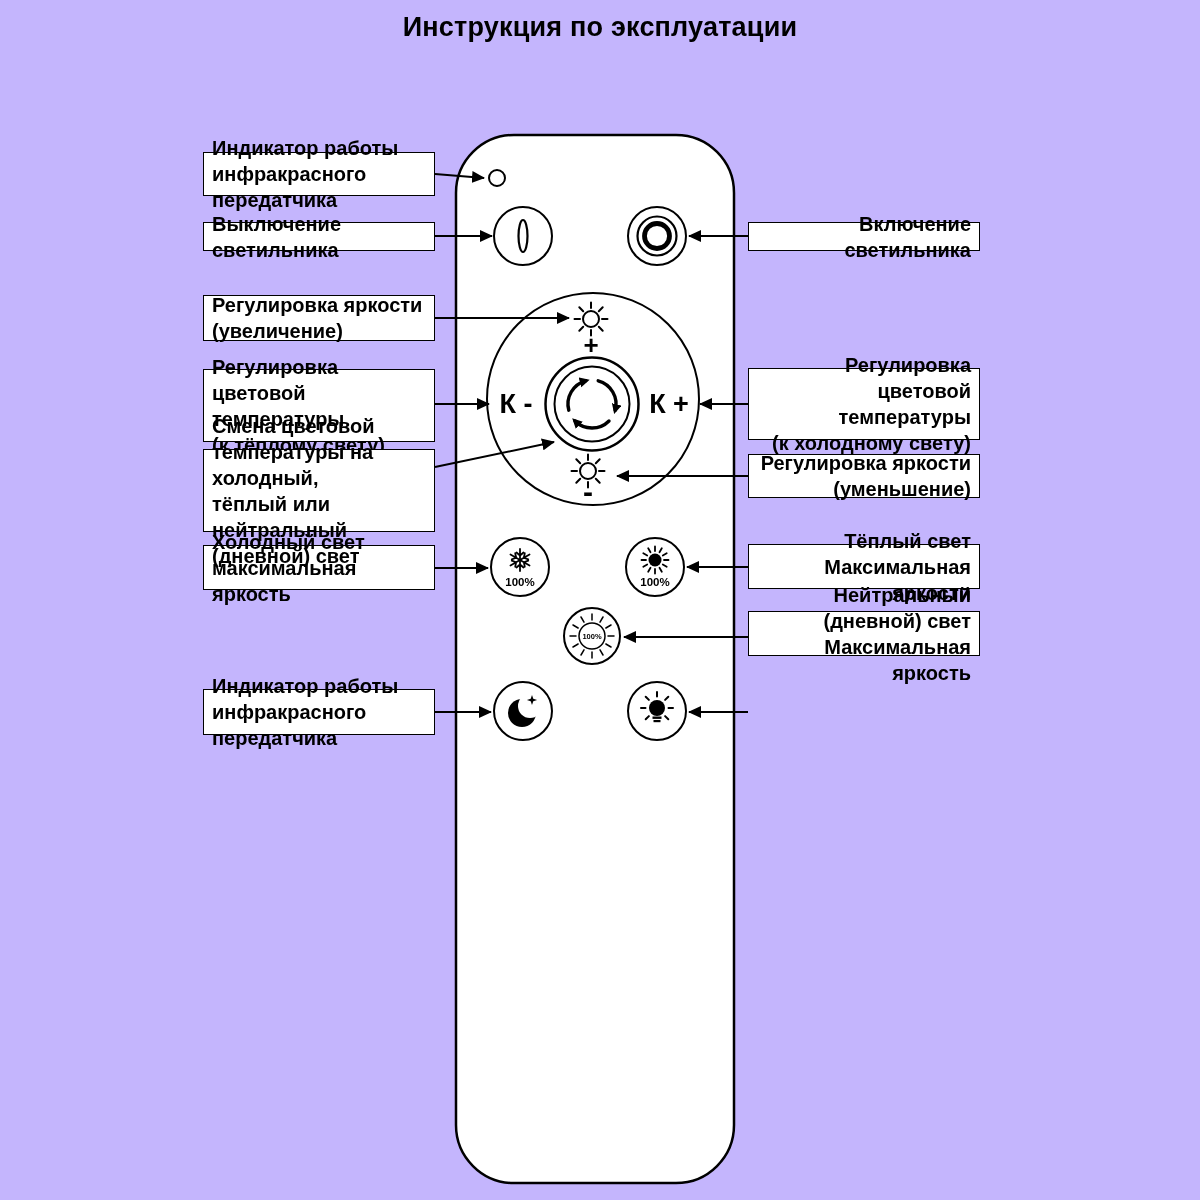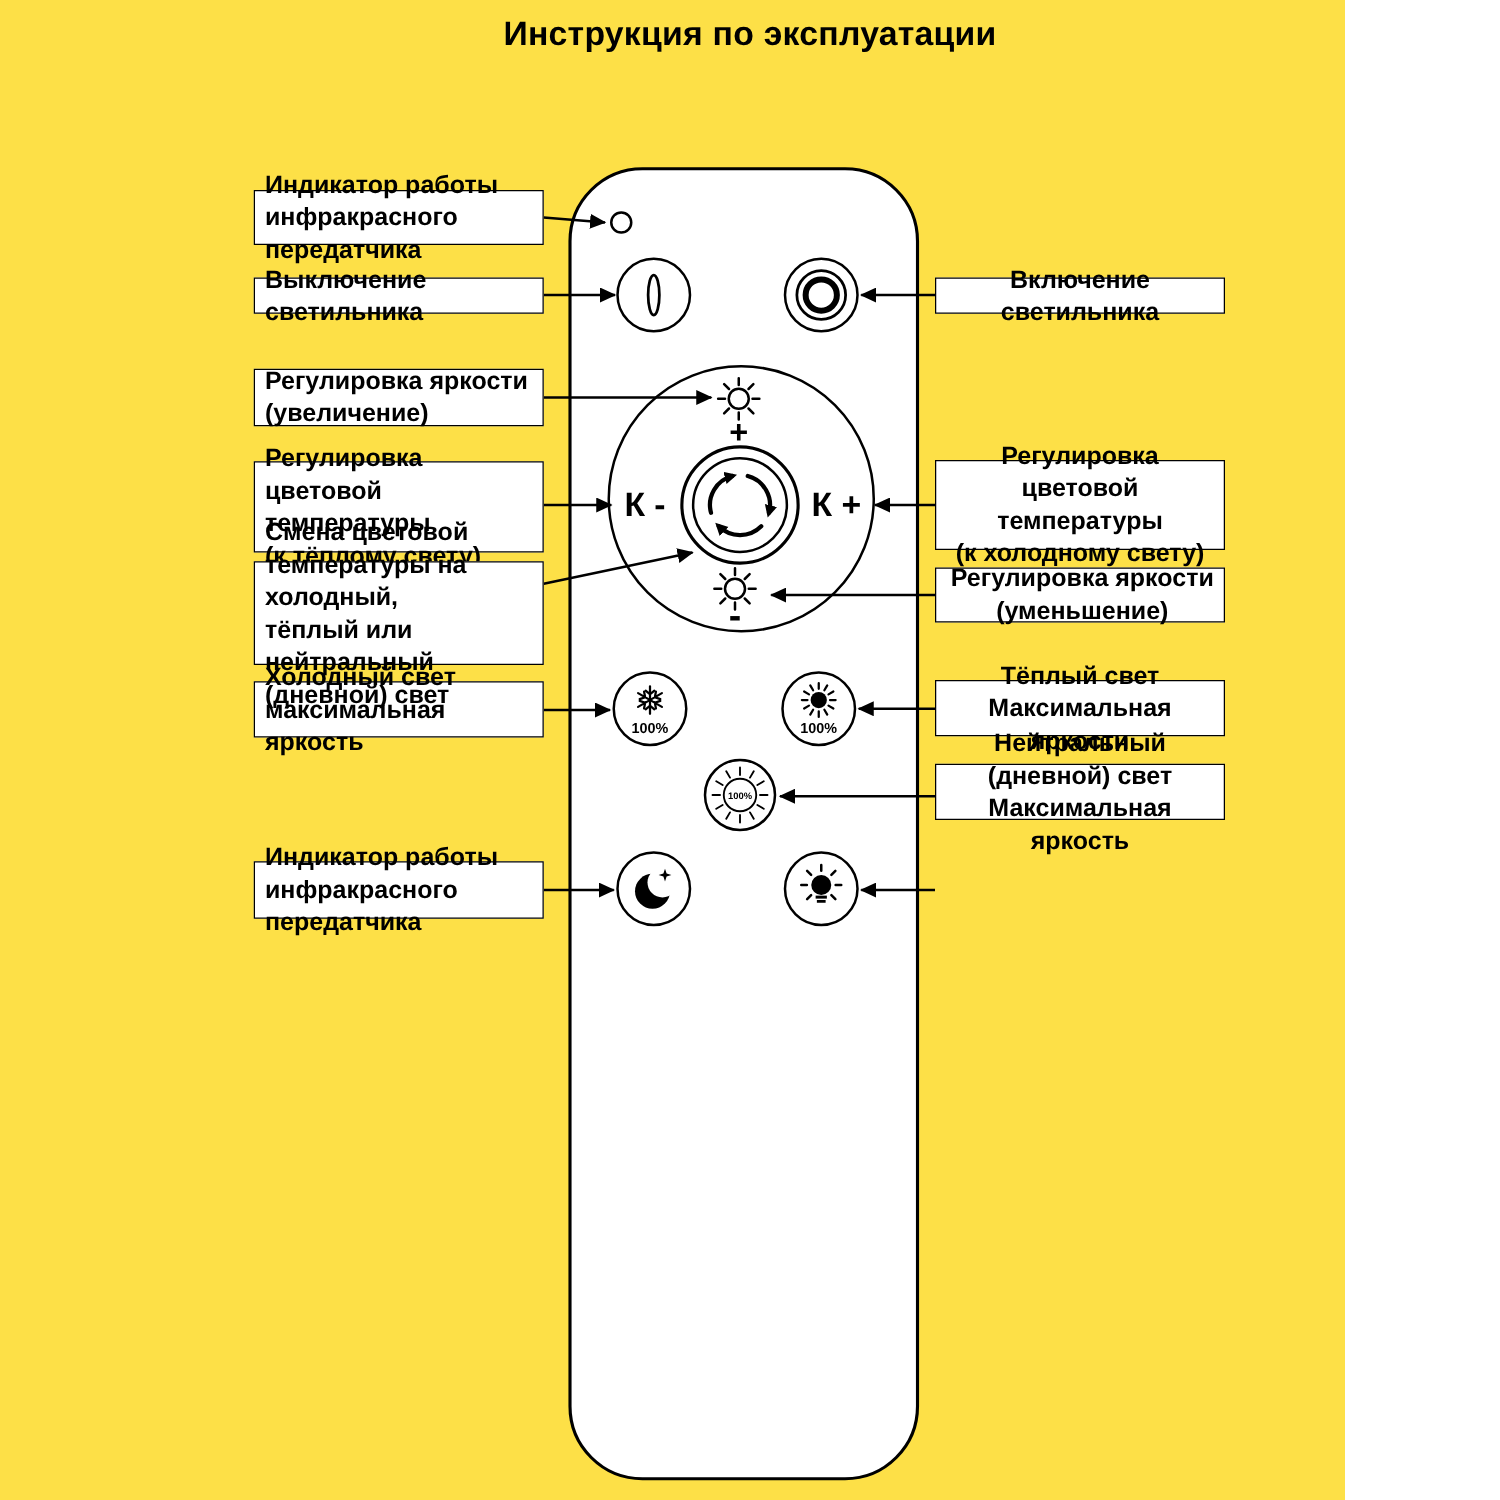--- a/index.html
+++ b/index.html
@@ -1,36 +1,36 @@
 <!DOCTYPE html>
 <html><head>
 <meta charset="utf-8">
 <style>
   html,body { margin:0; padding:0; background:#ffffff; }
   body { width:1200px; height:1200px; font-family:"Liberation Sans", sans-serif; color:#000; }
-  .canvas { position:relative; width:1076px; height:1200px; background:#fde047; overflow:hidden; }
+  .canvas { position:relative; width:1200px; height:1200px; background:#c4b5fd; overflow:hidden; }
   .page-title {
     position:absolute; top:12px; left:0; width:1200px; text-align:center;
     font-size:27px; font-weight:bold; letter-spacing:.2px;
   }
   .page-subtitle {
     position:absolute; top:72px; left:0; width:1200px; text-align:center;
     font-size:20px; font-weight:bold;
   }
   svg.diagram { position:absolute; top:0; left:0; }
   svg.diagram text { font-family:"Liberation Sans", sans-serif; }
   .label-box {
     position:absolute; box-sizing:border-box; background:#fff;
     border:1.5px solid #000; display:flex; align-items:center;
     font-size:20px; font-weight:bold; line-height:1.3; padding:2px 8px;
   }
   .label-box.left  { left:203px; width:232px; justify-content:flex-start; }
   .label-box.right { left:748px; width:232px; justify-content:flex-end; }
   .label-text { white-space:pre-line; }
-  .label-box.right .label-text { text-align:center; }
+  .label-box.right .label-text { text-align:right; }
 </style>
 </head>
 <body>
 
 <div class="canvas">
 
   <div class="page-title">Инструкция по эксплуатации</div>
 
   <svg class="diagram" width="1200" height="1200" viewBox="0 0 1200 1200">
     <defs>

